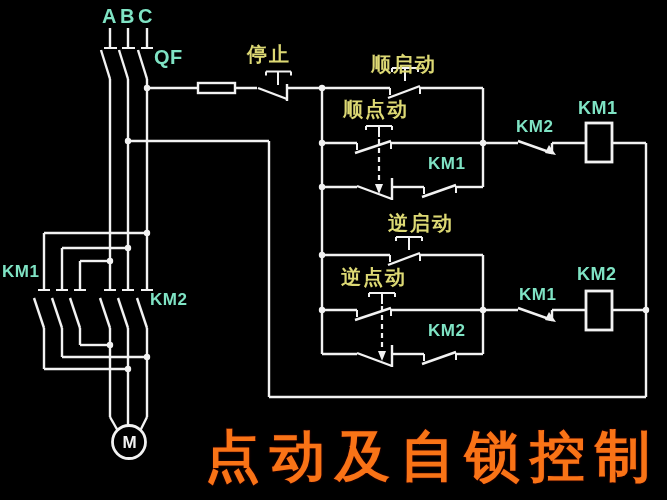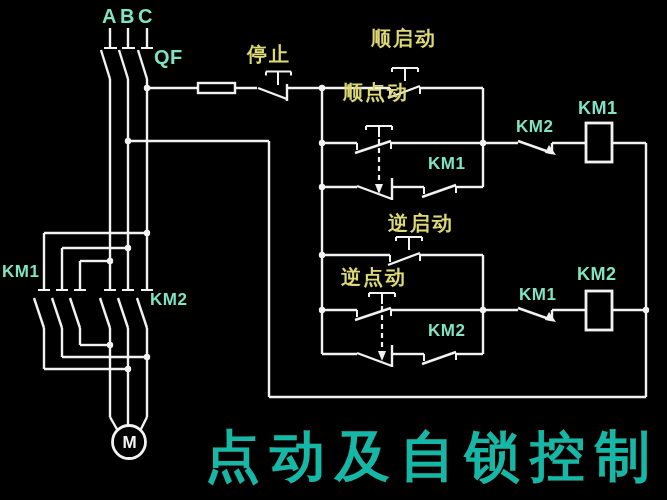--- a/index.html
+++ b/index.html
@@ -16,21 +16,21 @@
   .nd{fill:#f2f2f2;}
   .ar{fill:#f2f2f2;}
   .lbl{position:absolute;white-space:nowrap;line-height:1;}
   .cy{color:#7fe3c4;font-weight:700;font-size:17px;letter-spacing:0.5px;}
   .cy.big{font-size:20px;}
   .cy.coil{font-size:18px;}
   .yl{color:#ddd974;font-weight:700;font-size:20px;letter-spacing:2px;}
   .mlbl{color:#f2f2f2;font-weight:700;font-size:17px;width:21px;text-align:center;}
   .title{
     position:absolute;left:205px;top:429px;
-    color:#14b8a6;font-weight:800;font-size:55px;letter-spacing:10px;
+    color:#f97316;font-weight:800;font-size:55px;letter-spacing:10px;
     line-height:1;white-space:nowrap;text-shadow:0 0 2px #5a0000;
   }
 </style>
 </head>
 <body>
 
 <div class="stage">
 
   <svg width="667" height="500" viewBox="0 0 667 500">
 
@@ -238,22 +238,22 @@
       <circle class="nd" cx="128" cy="369" r="3.2"></circle>
     </g>
   </svg>
 
   <span class="lbl cy big" style="left:102px;top:6px;">A</span>
   <span class="lbl cy big" style="left:120px;top:6px;">B</span>
   <span class="lbl cy big" style="left:138px;top:6px;">C</span>
   <span class="lbl cy big" style="left:154px;top:47px;">QF</span>
 
   <span class="lbl yl" style="left:247px;top:44px;">停止</span>
-  <span class="lbl yl" style="left:371px;top:28px;">顺启动</span>
-  <span class="lbl yl" style="left:343px;top:82px;">顺点动</span>
+  <span class="lbl yl" style="left:371px;top:54px;">顺启动</span>
+  <span class="lbl yl" style="left:343px;top:99px;">顺点动</span>
   <span class="lbl yl" style="left:388px;top:213px;">逆启动</span>
   <span class="lbl yl" style="left:341px;top:267px;">逆点动</span>
 
   <span class="lbl cy" style="left:428px;top:155px;">KM1</span>
   <span class="lbl cy" style="left:516px;top:118px;">KM2</span>
   <span class="lbl cy coil" style="left:578px;top:99px;">KM1</span>
   <span class="lbl cy" style="left:428px;top:322px;">KM2</span>
   <span class="lbl cy" style="left:519px;top:286px;">KM1</span>
   <span class="lbl cy coil" style="left:577px;top:265px;">KM2</span>
   <span class="lbl cy" style="left:2px;top:263px;">KM1</span>

